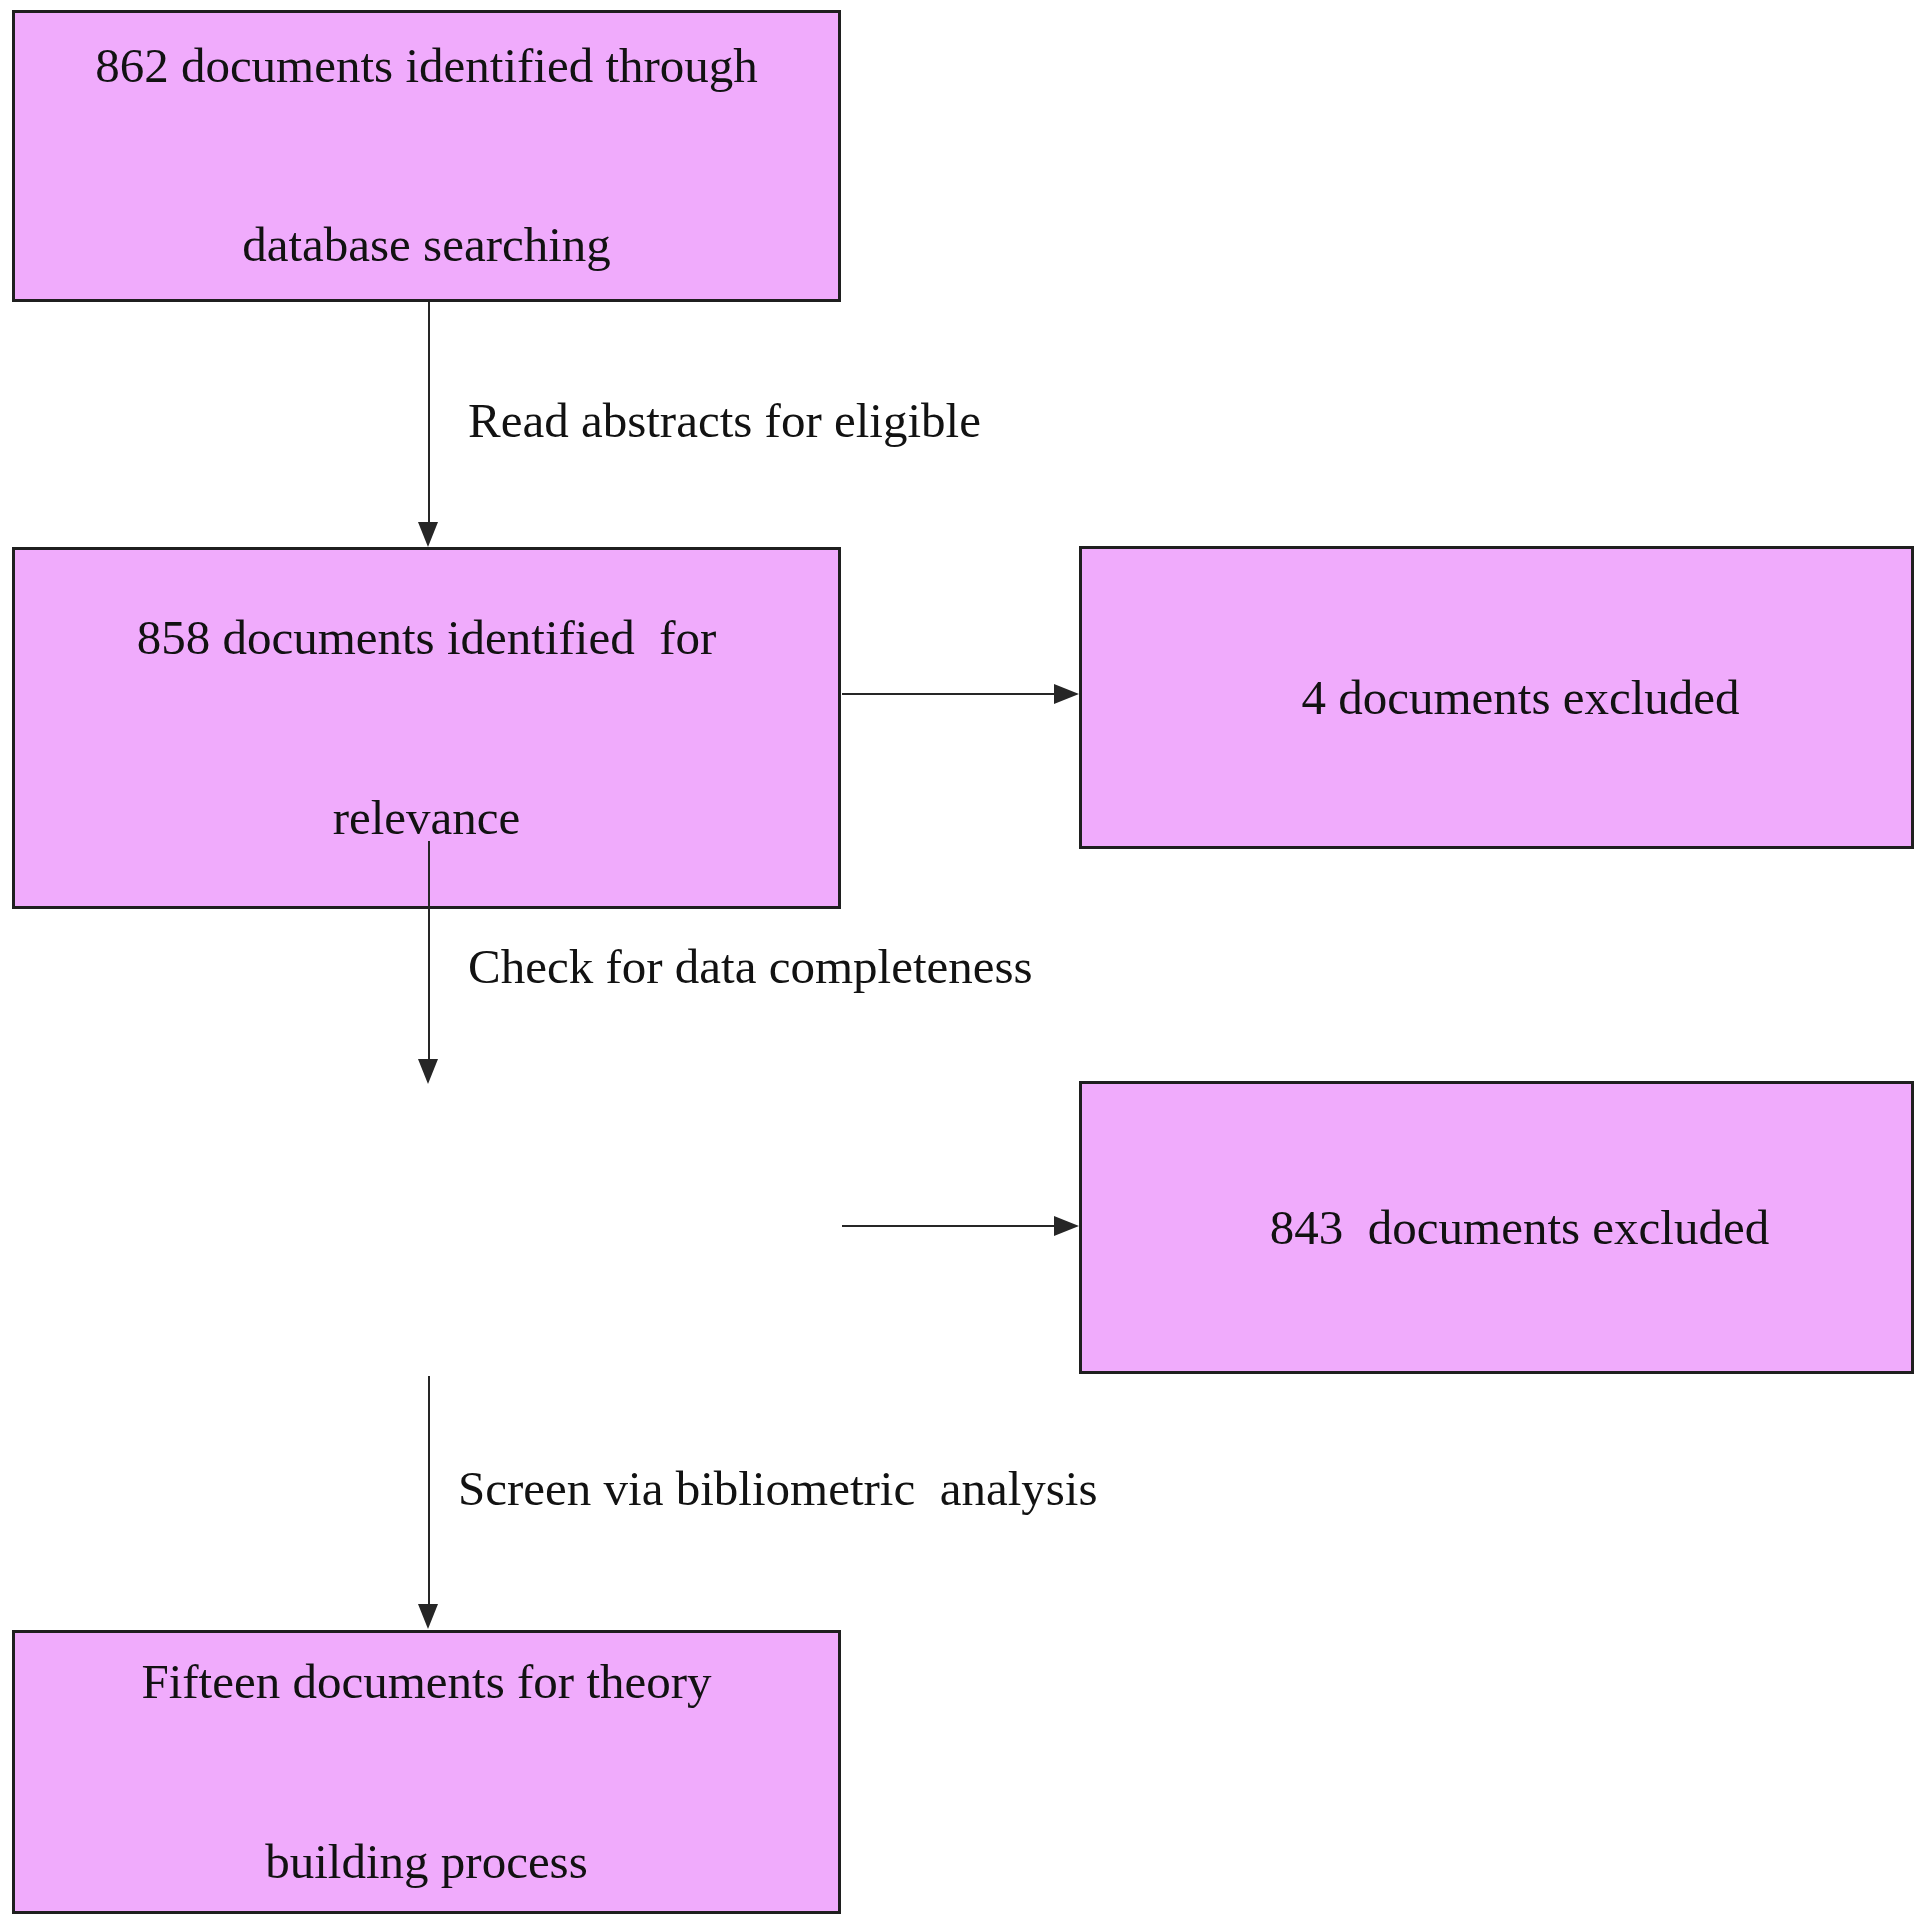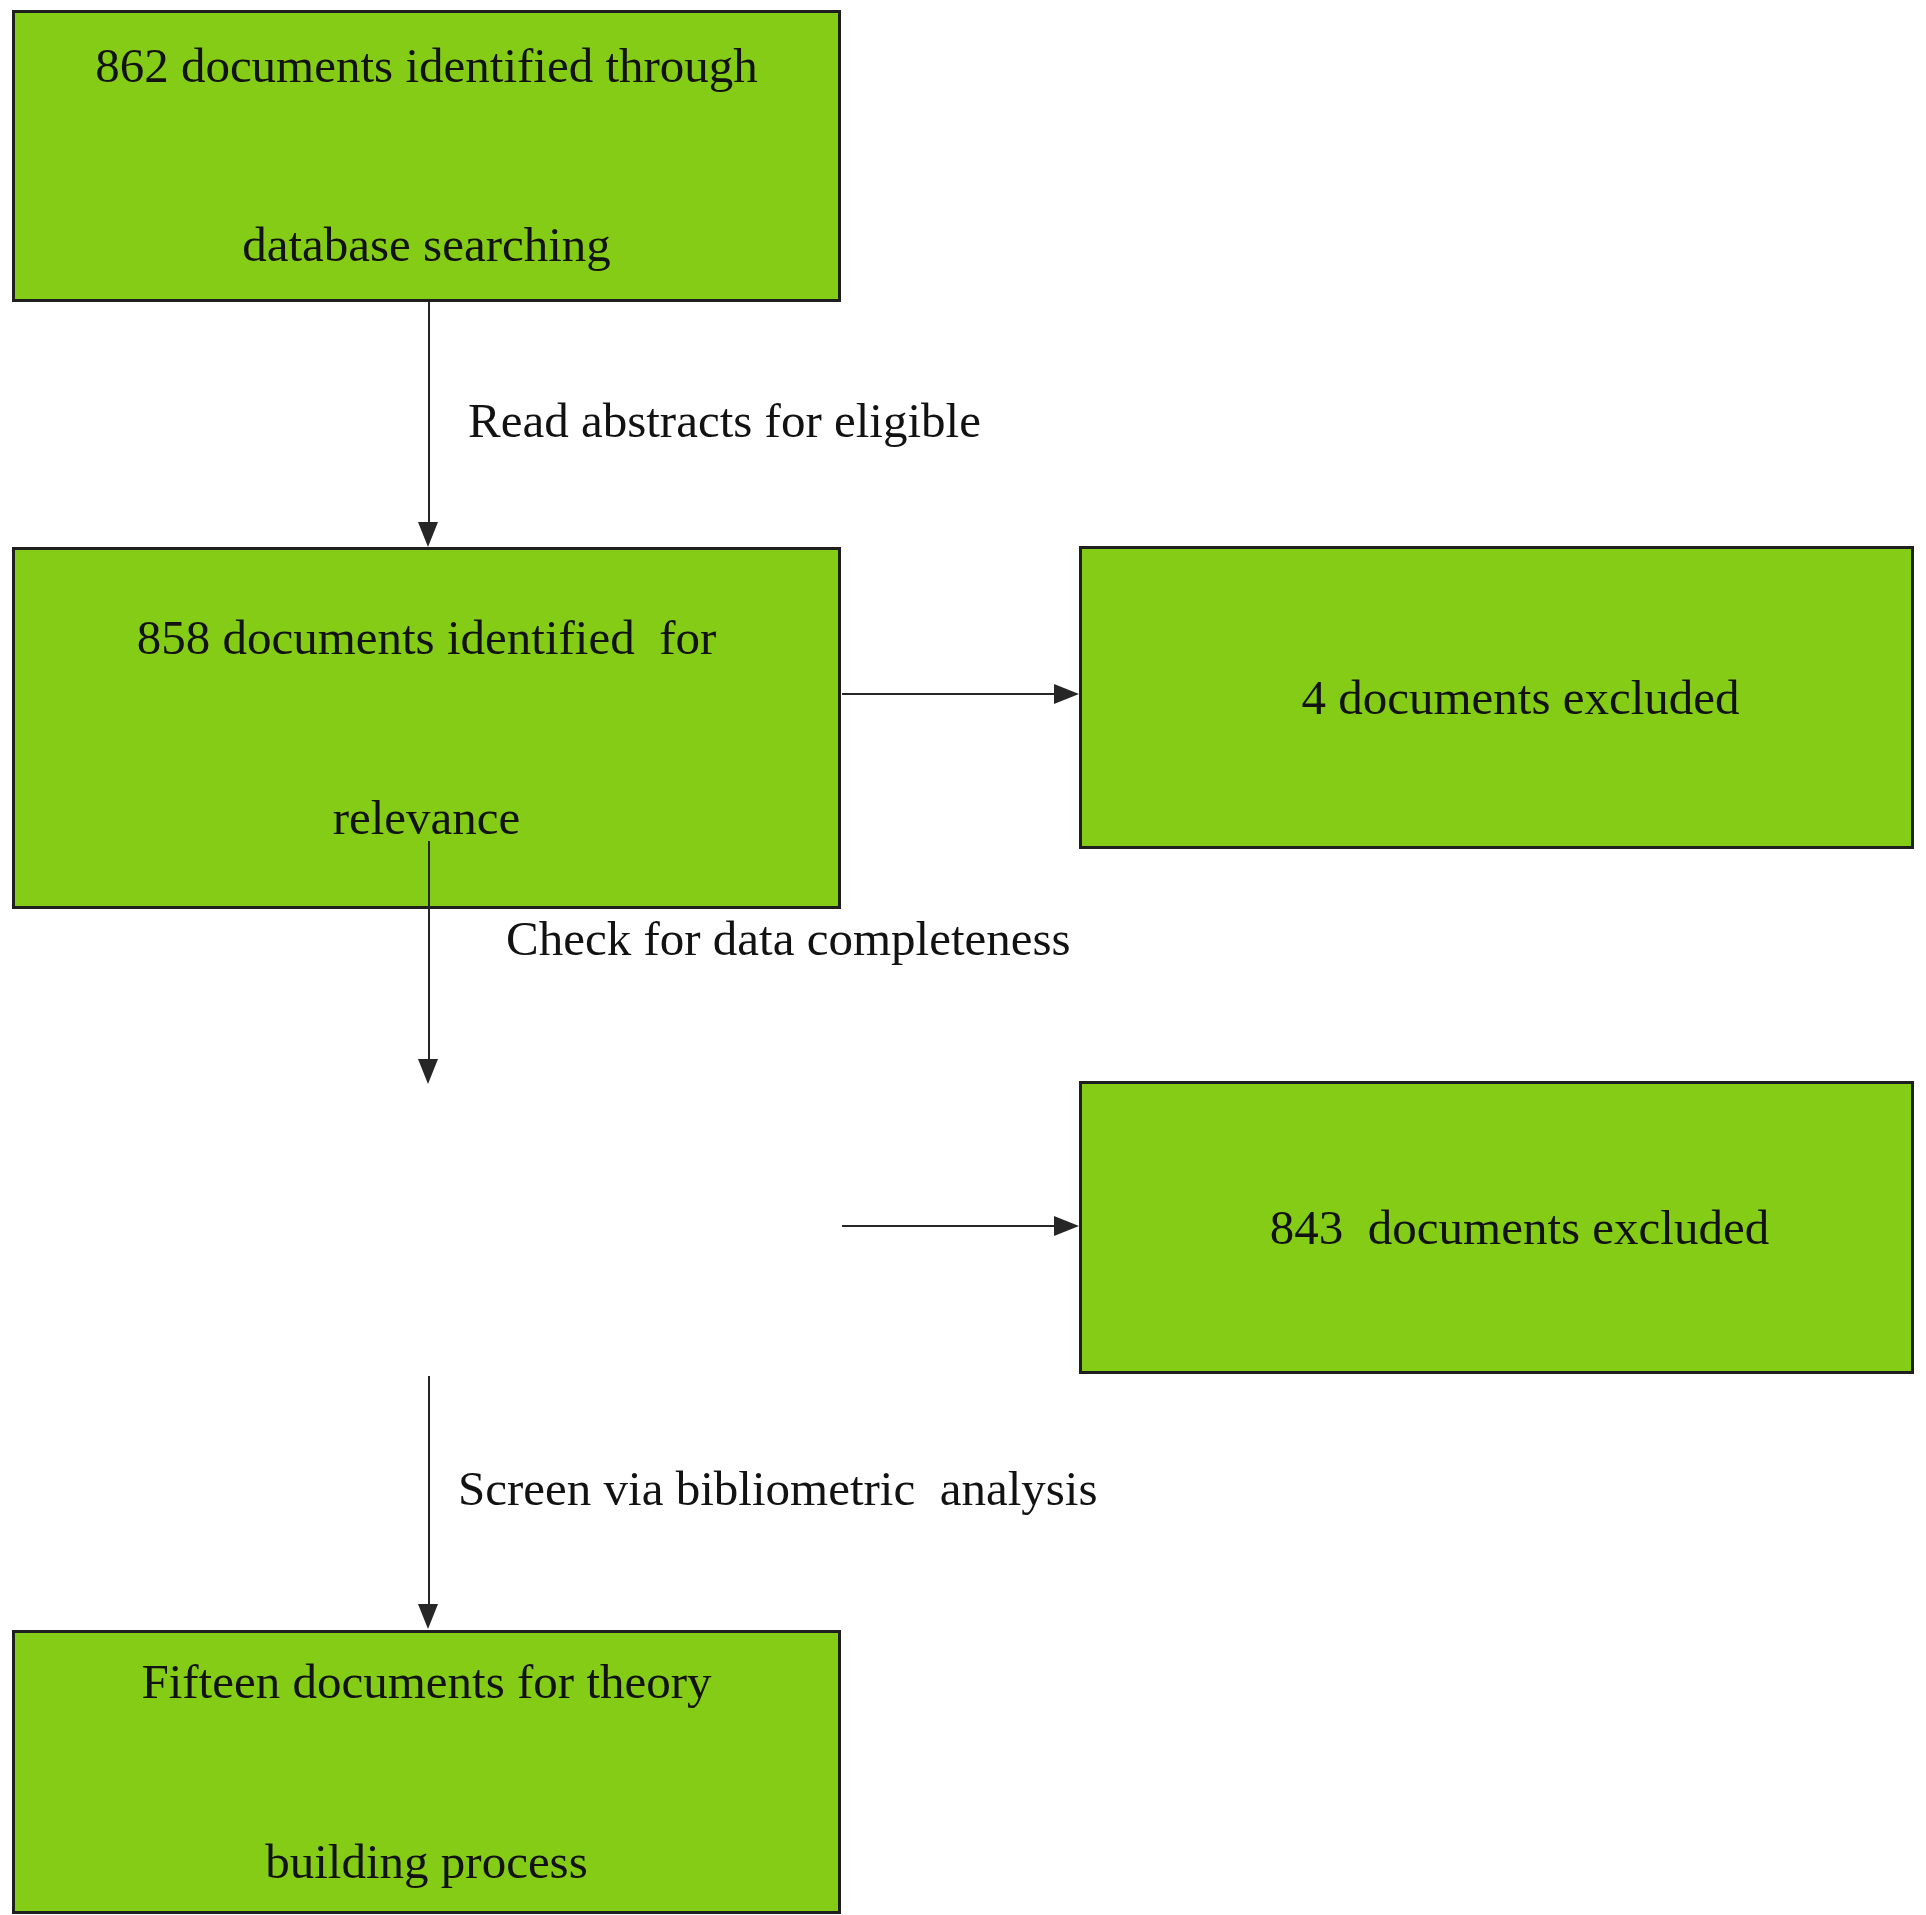--- a/index.html
+++ b/index.html
@@ -13,21 +13,21 @@
     height: 1916px;
     background: #ffffff;
     color: #121212;
     font-family: "Liberation Serif", "DejaVu Serif", serif;
     overflow: hidden;
   }
   .node {
     position: absolute;
     box-sizing: border-box;
     border: 3px solid #1f1f1f;
-    background: #84cc16;
+    background: #f0abfc;
     display: flex;
     align-items: center;
     justify-content: center;
     text-align: center;
   }
   .node .txt {
     font-size: 49px;
     line-height: 1.22;
     white-space: pre-wrap;
     display: block;
@@ -79,21 +79,21 @@
   #v-head-2 { left: 418px; top: 1059px; }
   #v-line-3 { left: 428px; top: 1376px; height: 230px; }
   #v-head-3 { left: 418px; top: 1604px; }
 
   #h-line-1 { left: 842px; top: 693px; width: 213px; }
   #h-head-1 { left: 1054px; top: 684px; }
   #h-line-2 { left: 842px; top: 1225px; width: 213px; }
   #h-head-2 { left: 1054px; top: 1216px; }
 
   #edge-label-1 { left: 468px; top: 394px; }
-  #edge-label-2 { left: 468px; top: 912px; margin-left: 38px; }
+  #edge-label-2 { left: 468px; top: 940px; }
   #edge-label-3 { left: 458px; top: 1462px; text-align: right; }
 </style>
 </head>
 <body>
 
 <div class="canvas">
 
   <div class="node" id="box-identified">
     <div class="txt">
       <span>862 documents identified through</span>

